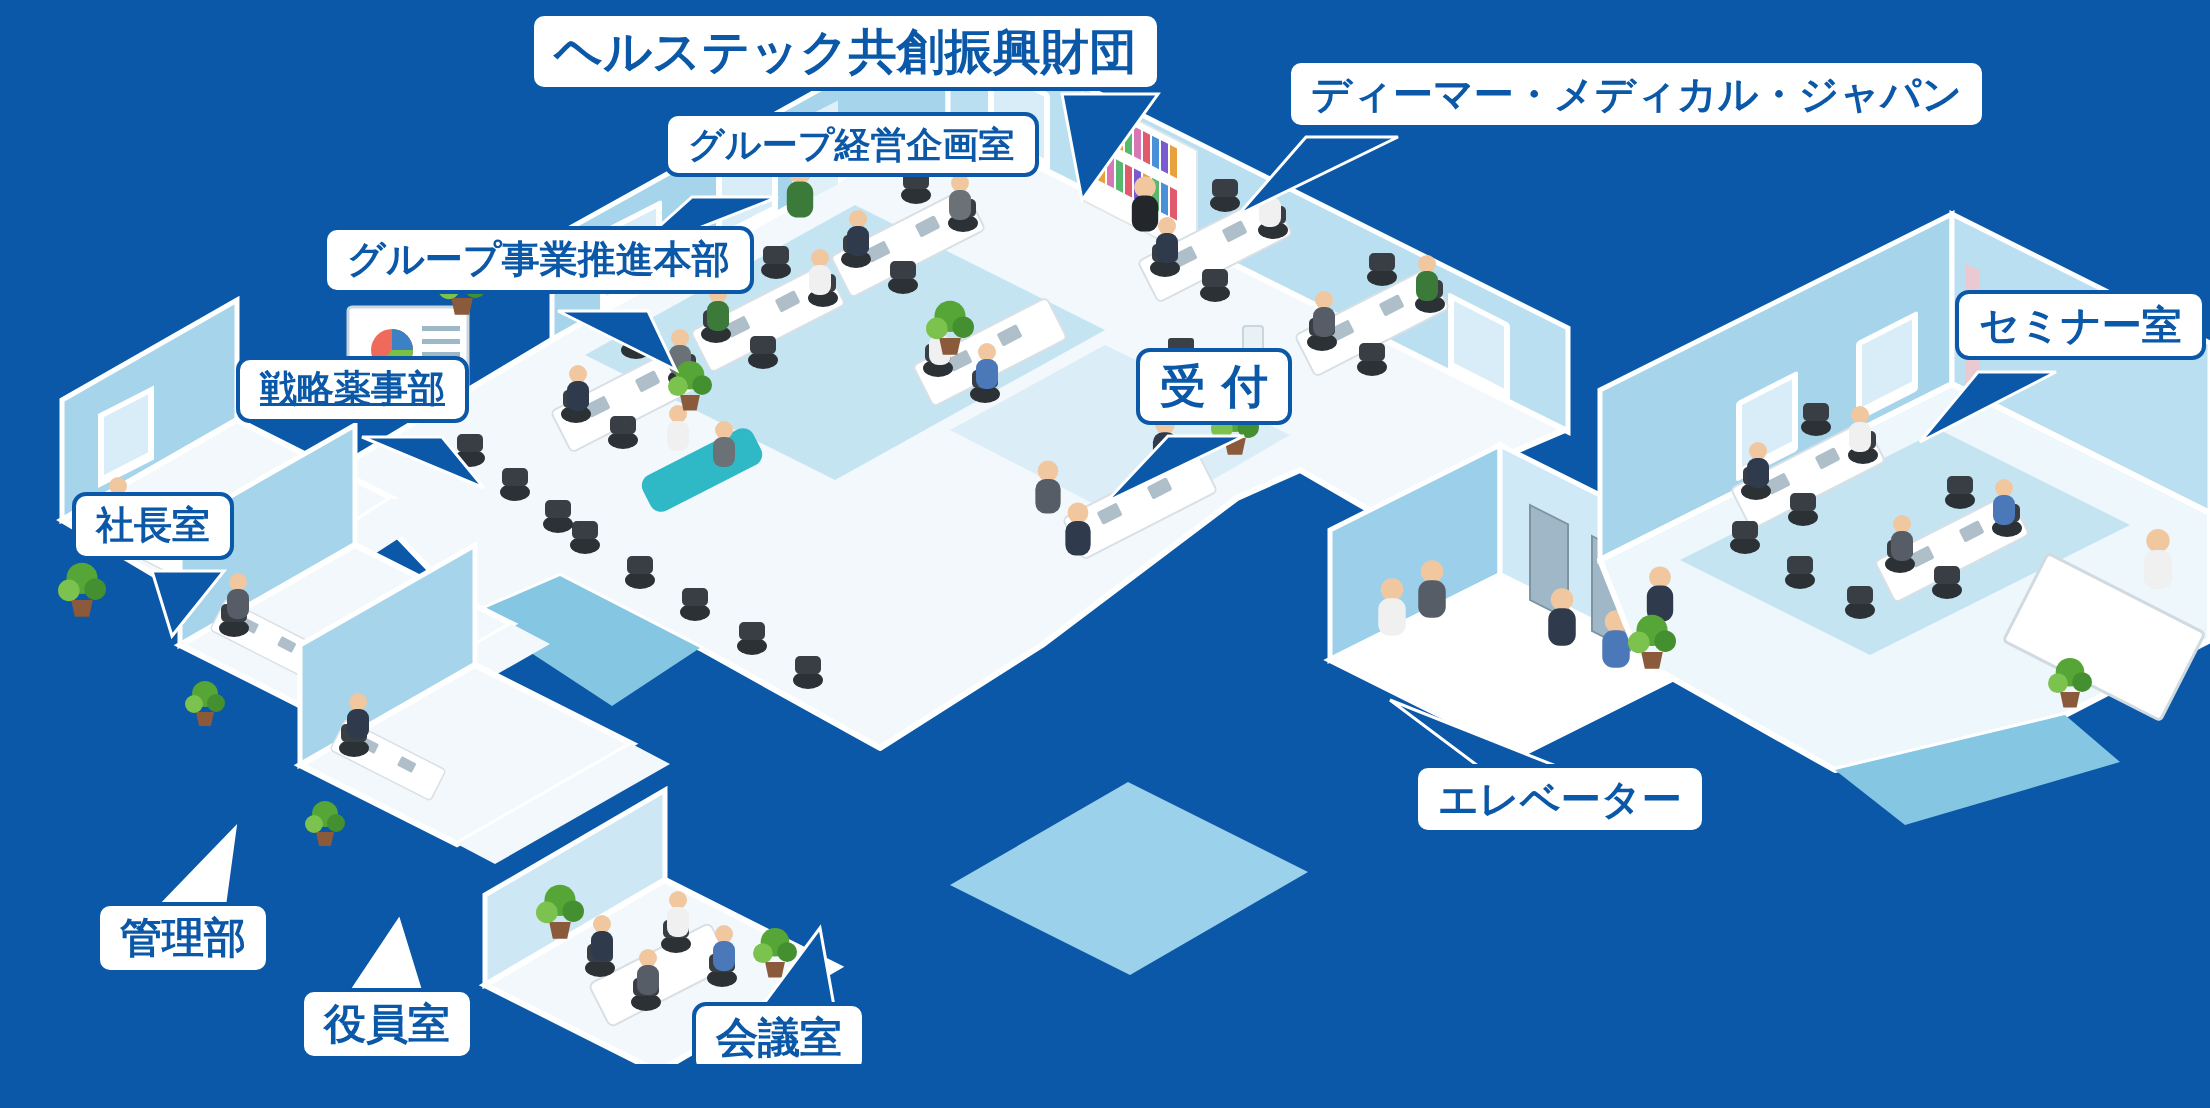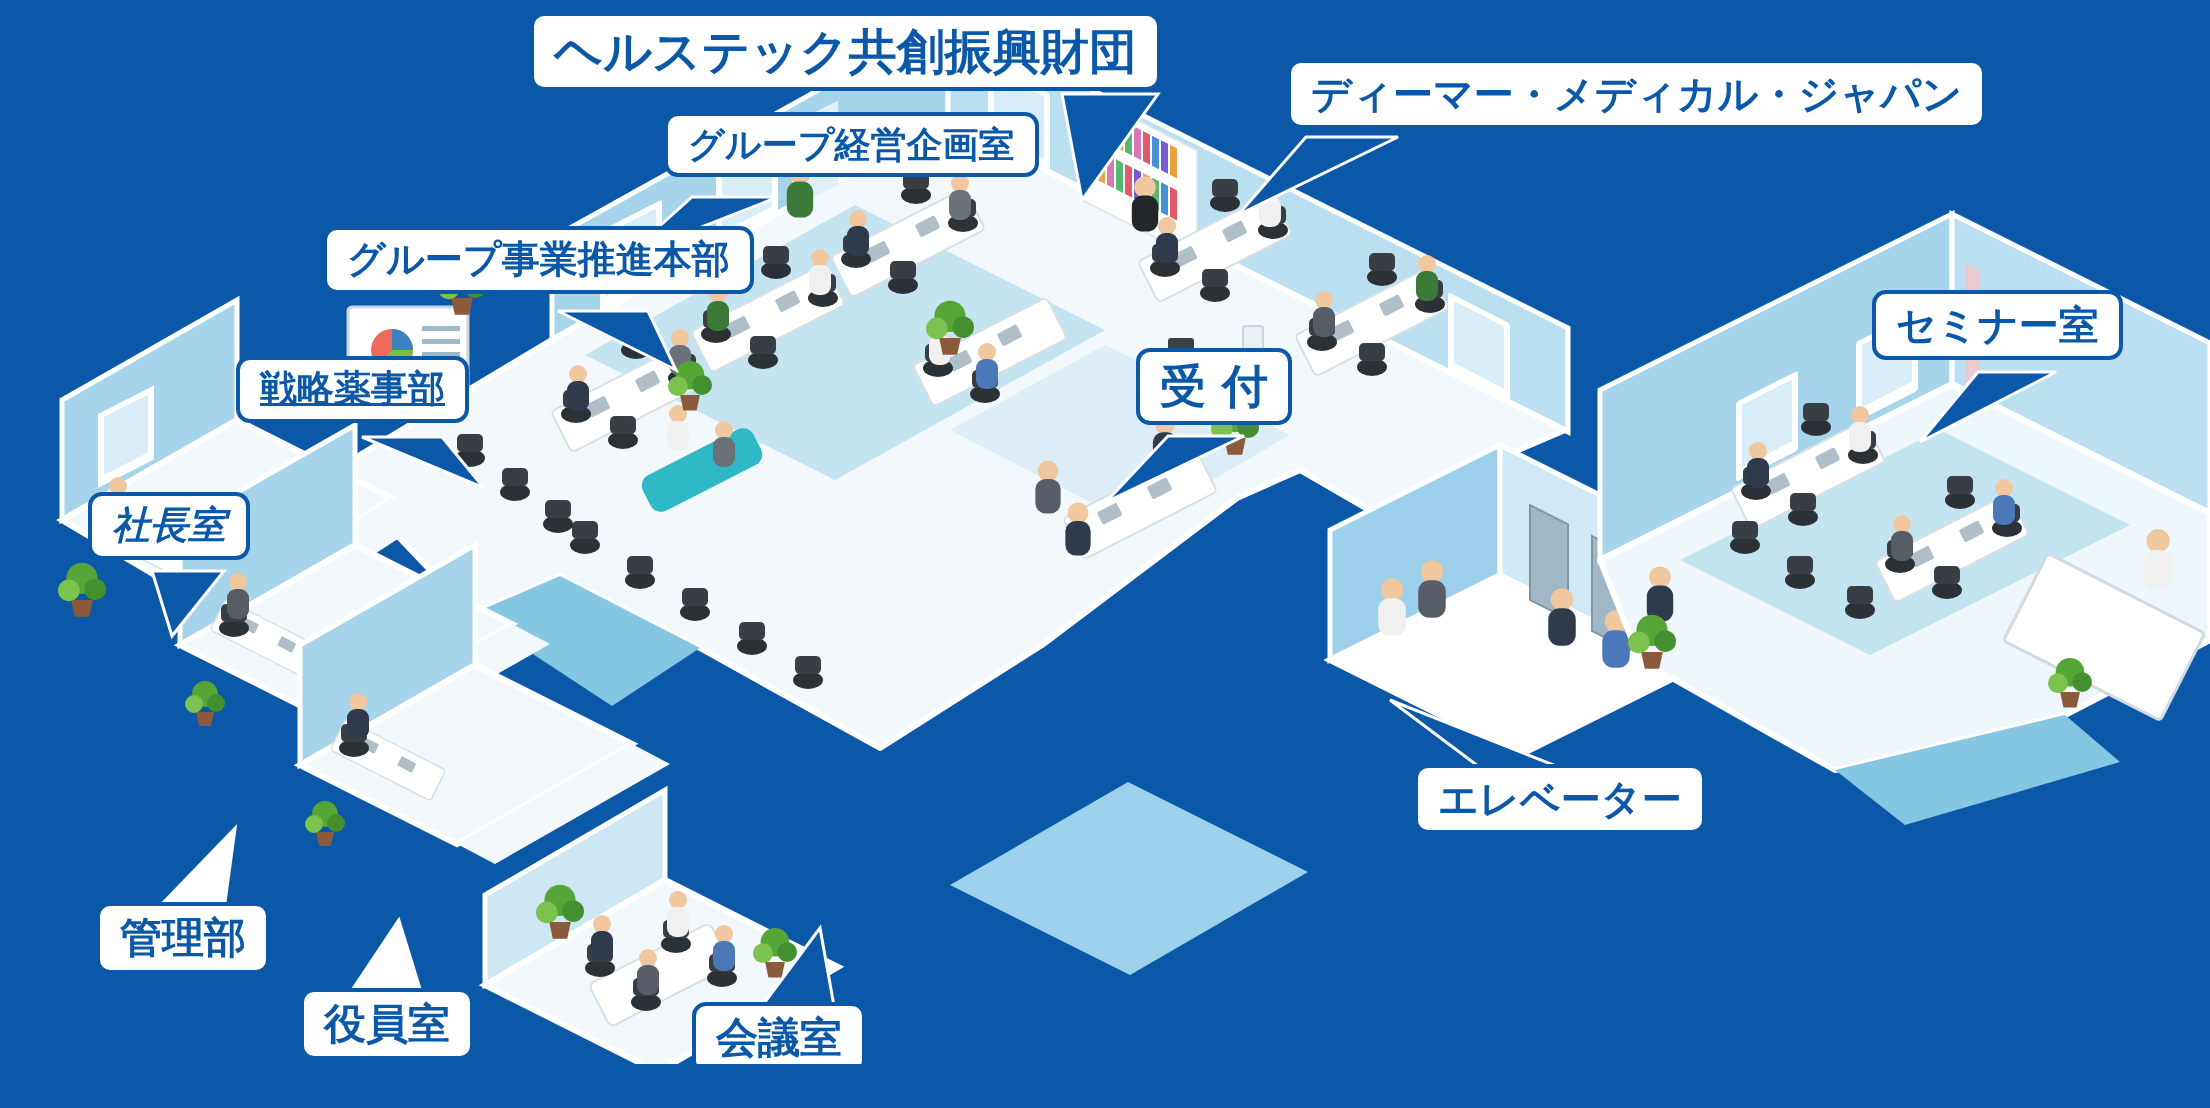--- a/index.html
+++ b/index.html
@@ -384,21 +384,21 @@
     <polygon points="348,990 424,990 400,912" fill="#ffffff" stroke="#0a58a7" stroke-width="4"></polygon>
     <polygon points="762,1006 834,1006 820,928" fill="#0a58a7" stroke="#ffffff" stroke-width="3"></polygon>
   </g>
 </svg>
 
 <div class="bubble fs48" style="left:530px;top:12px;">ヘルステック共創振興財団</div>
 <div class="bubble fs40" style="left:1287px;top:59px;text-align:right;">ディーマー・メディカル・ジャパン</div>
 <div class="bubble fs36" style="left:664px;top:112px;text-align:center;">グループ経営企画室</div>
 <div class="bubble fs38" style="left:323px;top:226px;">グループ事業推進本部</div>
 <div class="bubble fs37" style="left:236px;top:356px;">戦略薬事部</div>
-<div class="bubble fs38" style="left:88px;top:492px;font-style:italic;">社長室</div>
+<div class="bubble fs38" style="left:72px;top:492px;">社長室</div>
 <div class="bubble fs46" style="left:1136px;top:348px;">受 付</div>
-<div class="bubble fs40" style="left:1872px;top:290px;text-align:right;">セミナー室</div>
+<div class="bubble fs40" style="left:1955px;top:290px;text-align:right;">セミナー室</div>
 <div class="bubble fs40" style="left:1414px;top:764px;">エレベーター</div>
 <div class="bubble fs42" style="left:96px;top:902px;">管理部</div>
 <div class="bubble fs42" style="left:300px;top:988px;">役員室</div>
 <div class="bubble fs42" style="left:692px;top:1002px;">会議室</div>
 
 </div>
 
 </body></html>

